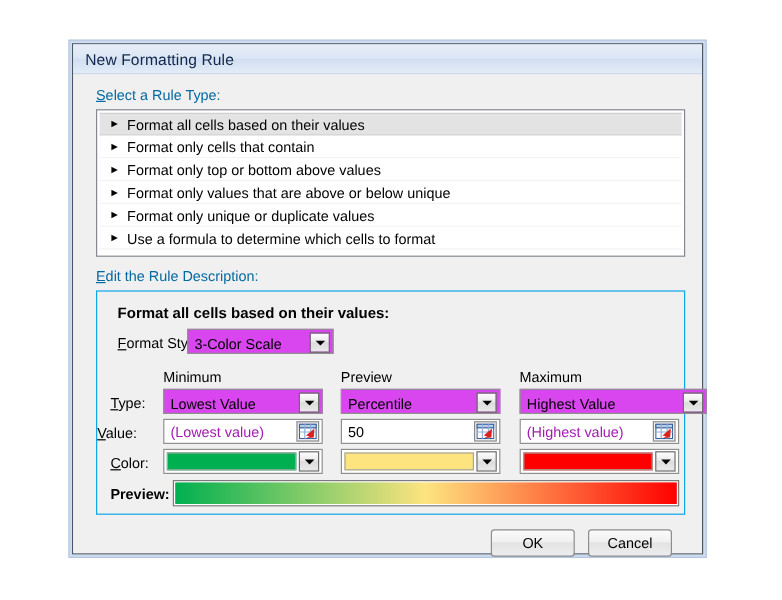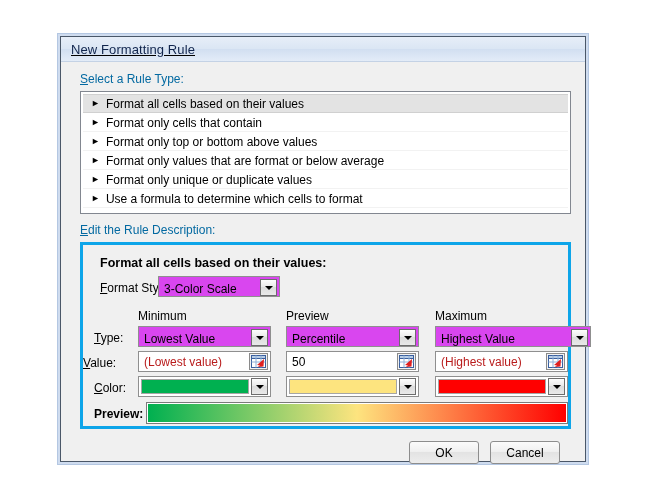--- a/index.html
+++ b/index.html
@@ -37,21 +37,20 @@
     box-sizing: border-box;
   }
   .titlebar {
     height: 25px;
     background: linear-gradient(to bottom, #e7eef8 0%, #dbe6f4 48%, #d2dff1 52%, #e3ecf8 100%);
     border-bottom: 1px solid #c4d2e5;
     display: flex;
     align-items: center;
     padding-left: 10px;
     box-sizing: border-box;
-    text-decoration: underline;
   }
   .titlebar-text {
     font-size: 13px;
     color: #11254d;
     letter-spacing: 0.1px;
   }
 
   .dialog-body {
     position: relative;
     height: calc(100% - 25px);
@@ -103,21 +102,21 @@
   }
 
   
   .desc-group {
     position: absolute;
     left: 19px;
     top: 180px;
     width: 491px;
     height: 187px;
     background: #f0f0f0;
-    border: 3px solid #0ea5e9;
+    border: 1px solid #0ea5e9;
     box-sizing: border-box;
   }
   .desc-title {
     position: absolute;
     left: 17px;
     top: 11px;
     font-weight: bold;
     font-size: 12.5px;
   }
 
@@ -136,21 +135,21 @@
     display: flex;
     align-items: flex-end;
   }
   .combo-text {
     flex: 1;
     padding-left: 5px;
     font-size: 12px;
     white-space: nowrap;
     overflow: hidden;
   }
-  .combo-text.placeholder { color: #b91c1c; }
+  .combo-text.placeholder { color: #a21caf; }
   .combo-btn {
     width: 17px;
     height: 17px;
     margin-right: 2px;
     background: linear-gradient(to bottom, #fdfdfd 0%, #eaeaea 45%, #dcdcdc 50%, #e9e9e9 100%);
     border: 1px solid #6d6d6d;
     box-sizing: border-box;
     display: flex;
     align-items: center;
     justify-content: center;
@@ -256,21 +255,21 @@
         <div class="rule-item">
           <span class="rule-arrow">►</span>
           <span>Format only cells that contain</span>
         </div>
         <div class="rule-item">
           <span class="rule-arrow">►</span>
           <span>Format only top or bottom above values</span>
         </div>
         <div class="rule-item">
           <span class="rule-arrow">►</span>
-          <span>Format only values that are format or below average</span>
+          <span>Format only values that are above or below unique</span>
         </div>
         <div class="rule-item">
           <span class="rule-arrow">►</span>
           <span>Format only unique or duplicate values</span>
         </div>
         <div class="rule-item">
           <span class="rule-arrow">►</span>
           <span>Use a formula to determine which cells to format</span>
         </div>
       </div>

